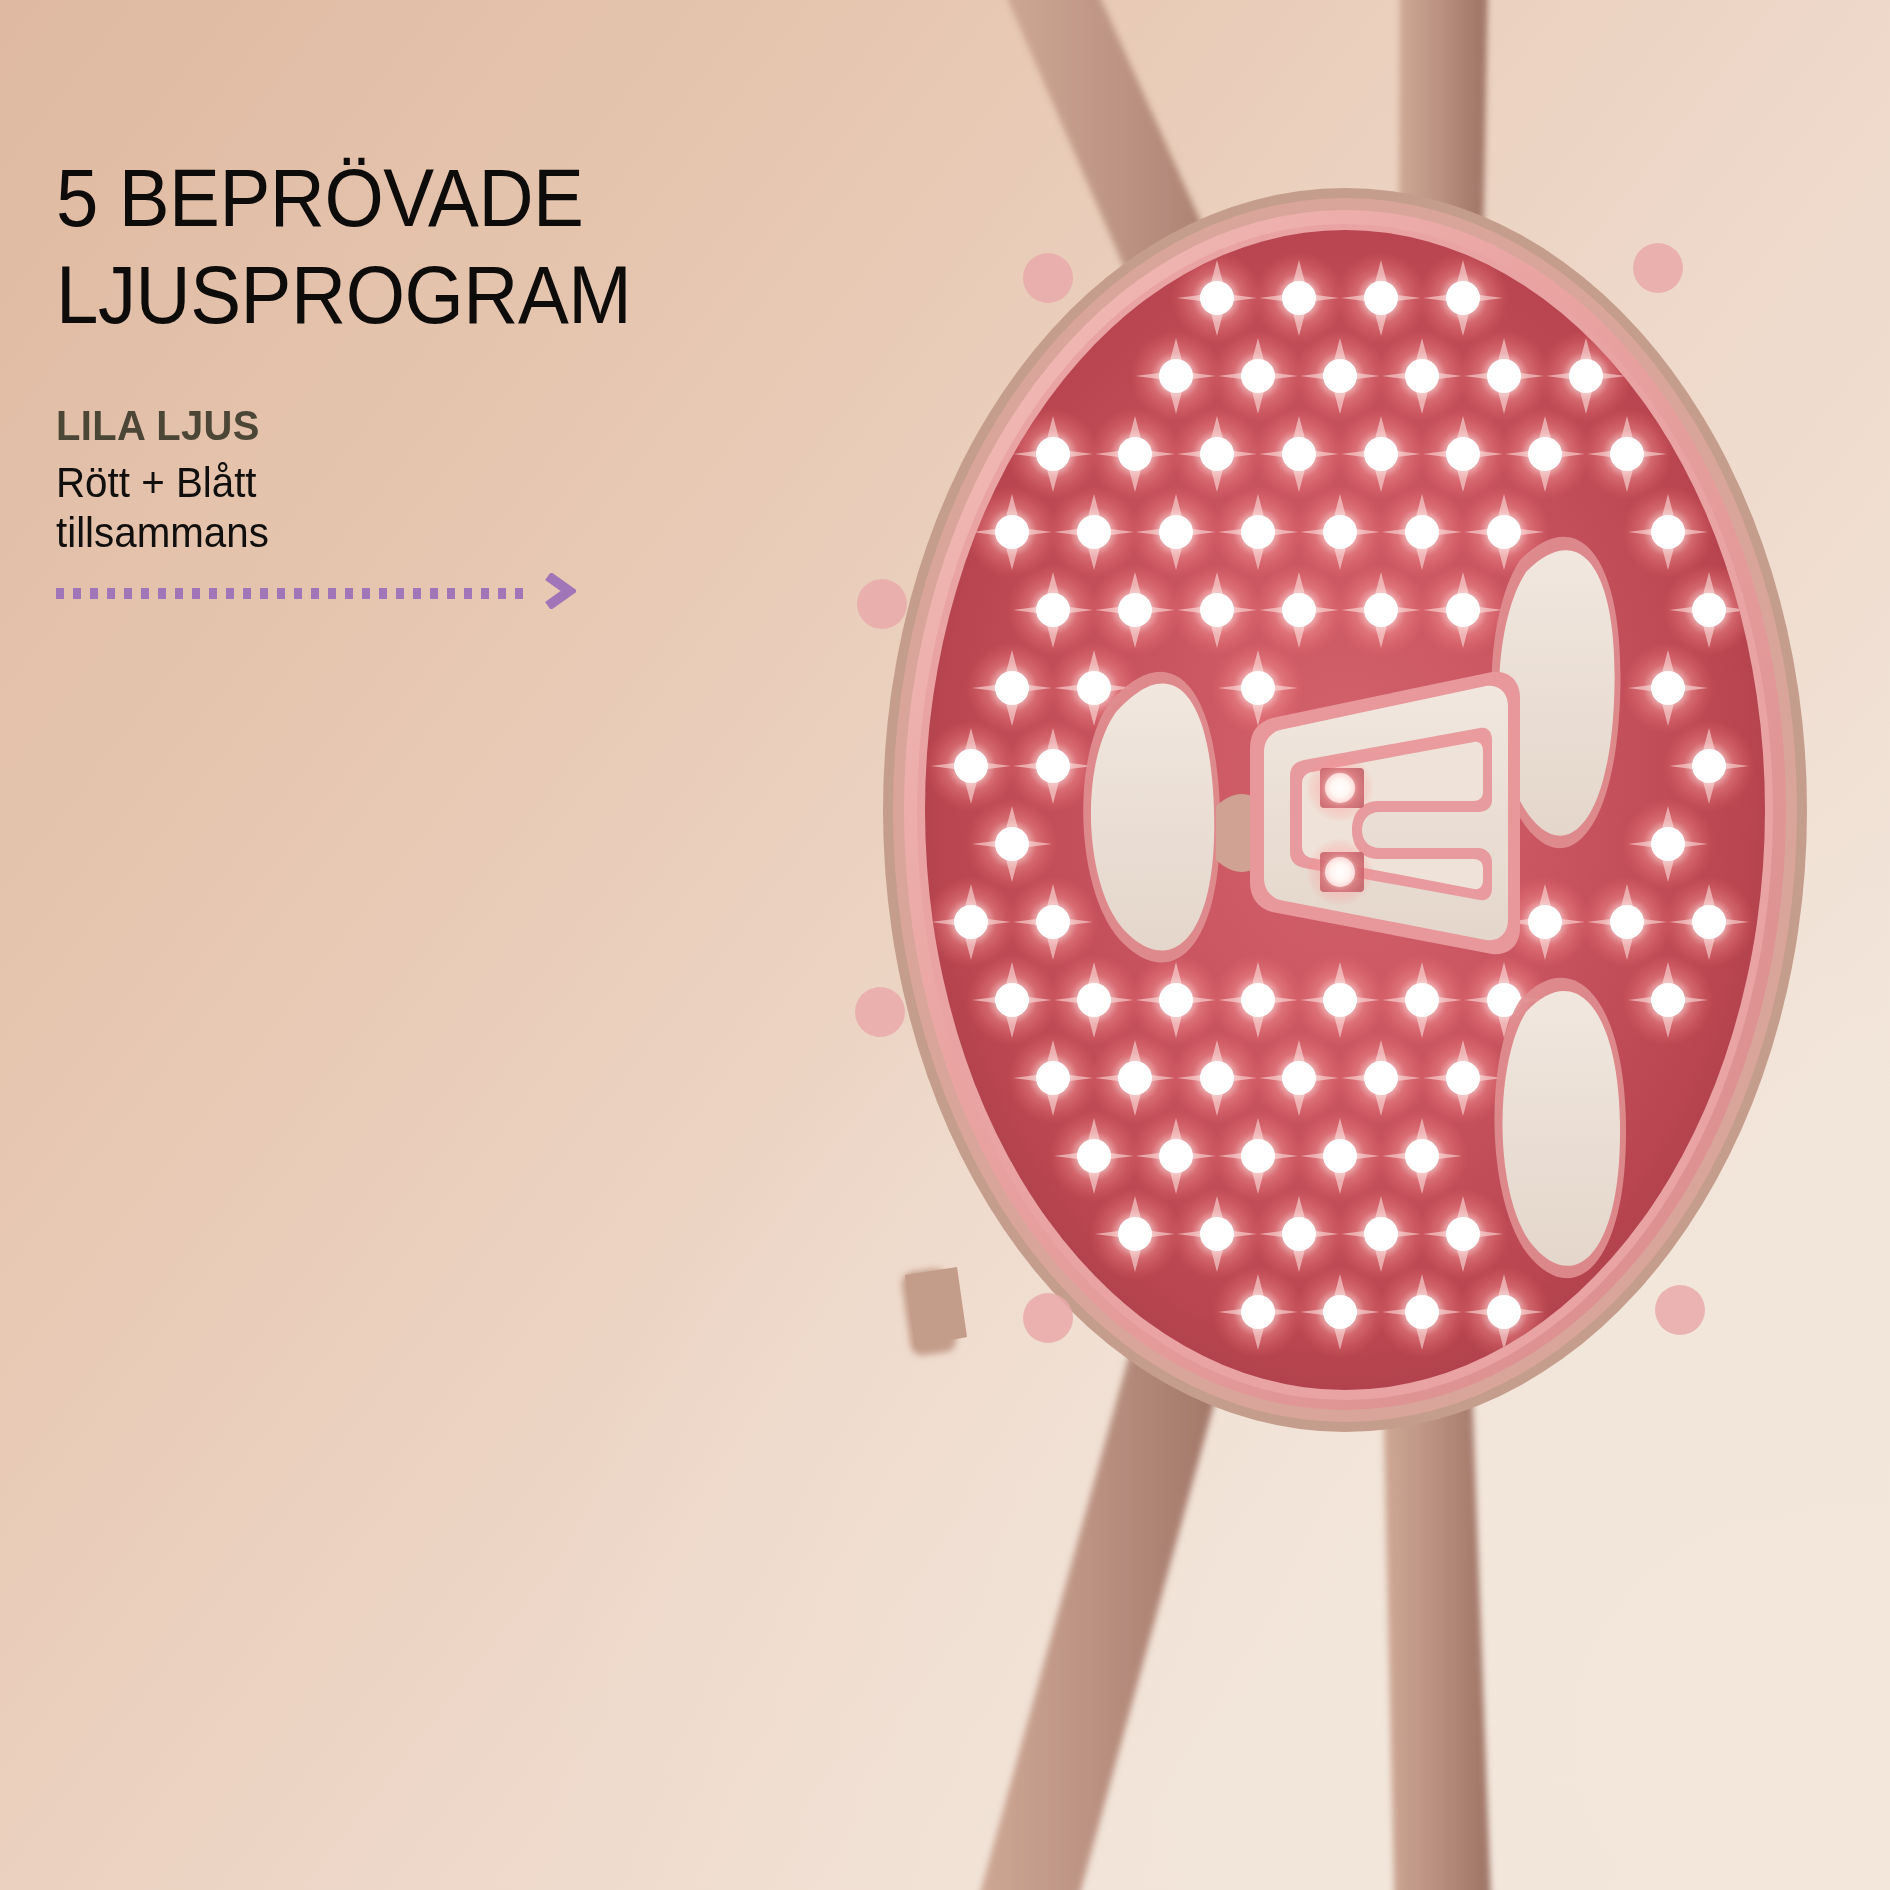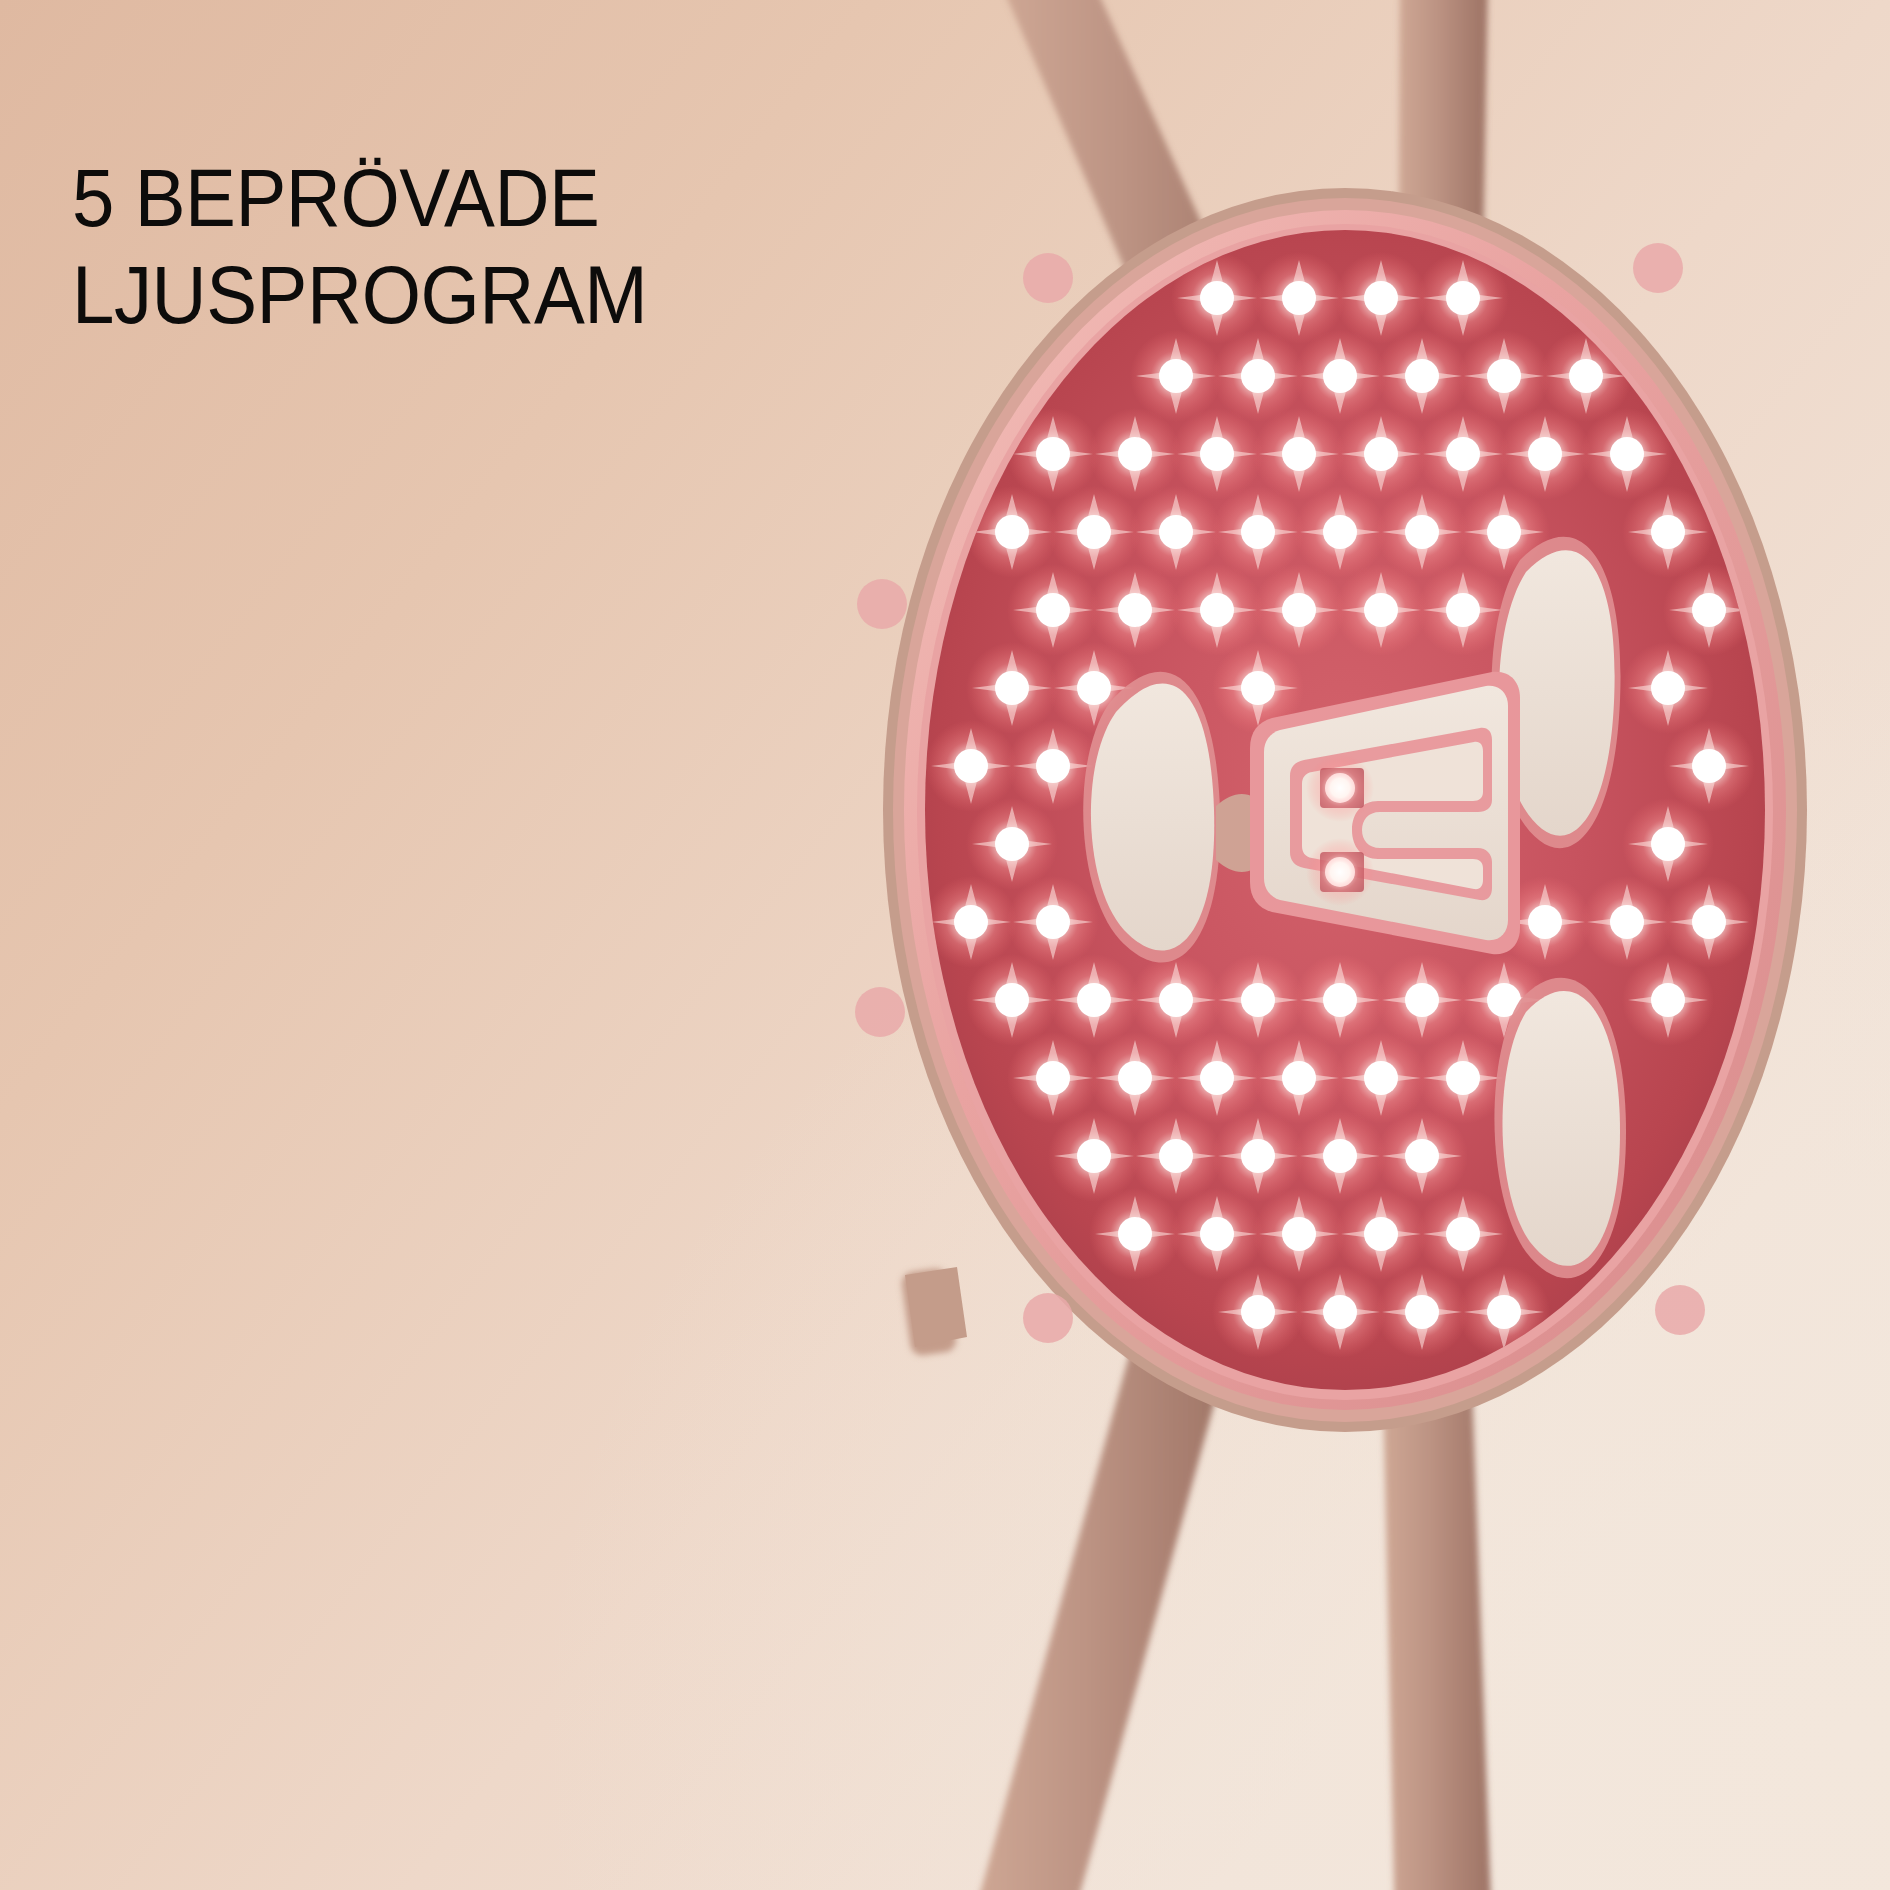--- a/index.html
+++ b/index.html
@@ -14,21 +14,21 @@
   #bg {
     position:absolute; inset:0;
     background:
       radial-gradient(120% 100% at 98% 92%, #f3e7dc 0%, rgba(243,231,220,0) 58%),
       linear-gradient(128deg, #dfb9a1 0%, #e6c6b0 26%, #eed8c9 56%, #f1e3d8 80%, #f2e6dc 100%);
   }
 
   
   #left {
     position:absolute; left:0; top:0; width:880px; height:1388px;
-    padding:150px 0 0 72px;
+    padding:150px 0 0 56px;
   }
 
   .headline {
     font-size:82px;
     line-height:1.18;
     letter-spacing:-0.5px;
     font-weight:400;
     color:#0d0c0b;
     font-family:"Liberation Sans Narrow","Liberation Sans",sans-serif;
     transform:scaleX(0.93);
@@ -505,14 +505,27 @@
 
 <div id="left">
 
   <h1 class="headline">5 BEPRÖVADE
 LJUSPROGRAM</h1>
 
 
 
 
 
+  <div class="block">
+    <div class="block-title">LILA LJUS</div>
+    <div class="block-desc">Rött + Blått
+tillsammans</div>
+    <div class="divider">
+      <svg class="dots" viewBox="0 0 470 11" preserveAspectRatio="none">
+        <line x1="0" y1="5.5" x2="470" y2="5.5" stroke="#a076b8" stroke-width="11" stroke-dasharray="8 9"></line>
+      </svg>
+      <svg class="chev" viewBox="0 0 34 36">
+        <path d="M 6 3 L 27 18 L 6 33" fill="none" stroke="#a076b8" stroke-width="10" stroke-linecap="butt" stroke-linejoin="miter"></path>
+      </svg>
+    </div>
+  </div>
 
 </div>
 
 </body></html>

